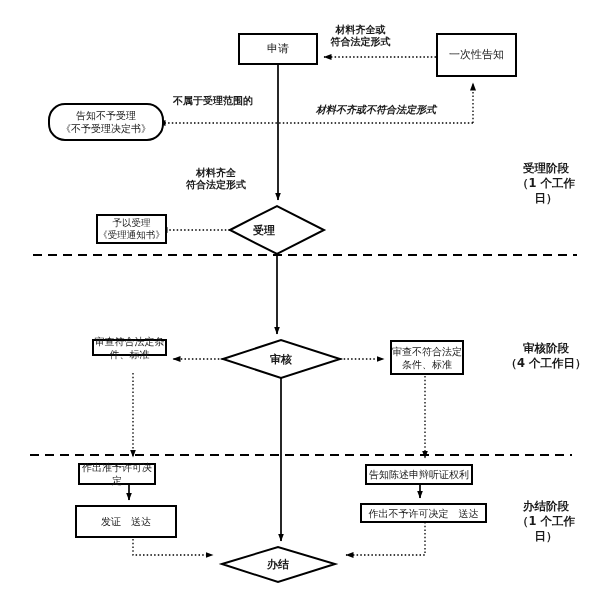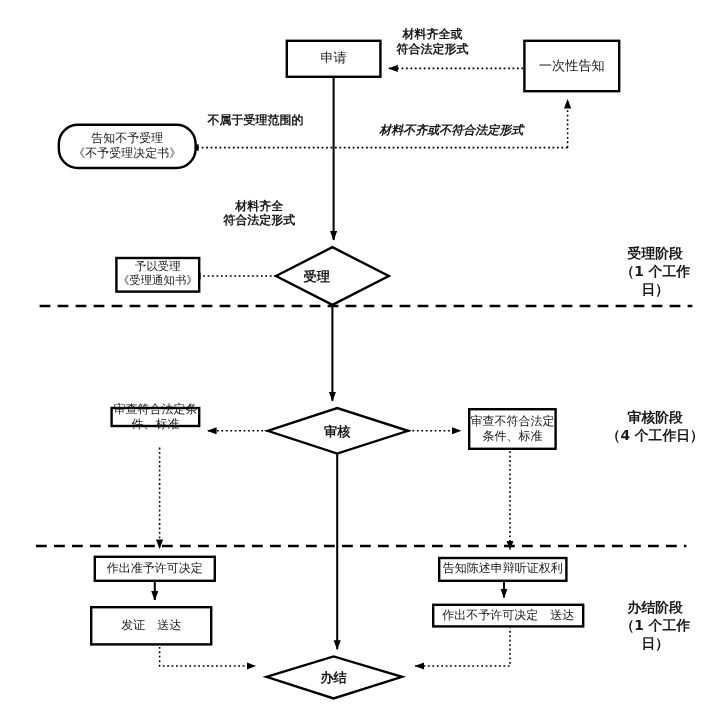--- a/index.html
+++ b/index.html
@@ -77,21 +77,21 @@
 
   <div class="node tiny" style="left:96px;top:214px;width:71px;height:30px;">予以受理
 《受理通知书》</div>
 
   <div class="node small" style="left:92px;top:339px;width:75px;height:17px;">审查符合法定条
 件、标准</div>
 
   <div class="node small" style="left:390px;top:340px;width:74px;height:35px;">审查不符合法定
 条件、标准</div>
 
-  <div class="node small" style="left:78px;top:463px;width:102px;height:22px;">作出准予许可决定</div>
+  <div class="node small" style="left:78px;top:463px;width:78px;height:22px;">作出准予许可决定</div>
 
   <div class="node small" style="left:75px;top:505px;width:102px;height:33px;">发证　送达</div>
 
   <div class="node small" style="left:365px;top:464px;width:108px;height:21px;">告知陈述申辩听证权利</div>
 
   <div class="node small" style="left:360px;top:503px;width:127px;height:20px;">作出不予许可决定　送达</div>
 
   <div class="dlabel" style="left:234px;top:222px;width:60px;height:16px;">受理</div>
 
   <div class="dlabel" style="left:251px;top:351px;width:60px;height:16px;">审核</div>
@@ -101,21 +101,21 @@
   <div class="flabel" style="left:308px;top:24px;width:105px;">材料齐全或
 符合法定形式</div>
 
   <div class="flabel" style="left:168px;top:95px;width:90px;">不属于受理范围的</div>
 
   <div class="flabel" style="left:316px;top:104px;width:120px;font-style:italic;">材料不齐或不符合法定形式</div>
 
   <div class="flabel" style="left:176px;top:167px;width:80px;">材料齐全
 符合法定形式</div>
 
-  <div class="stage-label" style="left:500px;top:161px;width:92px;margin-top:43px;">受理阶段
+  <div class="stage-label" style="left:500px;top:161px;width:92px;">受理阶段
 （1 个工作
 日）</div>
 
   <div class="stage-label" style="left:500px;top:341px;width:92px;">审核阶段
 （4 个工作日）</div>
 
   <div class="stage-label" style="left:500px;top:499px;width:92px;">办结阶段
 （1 个工作
 日）</div>
 

